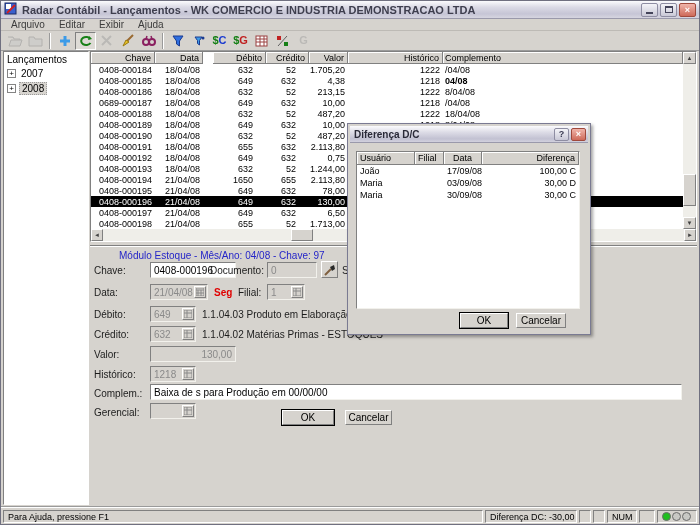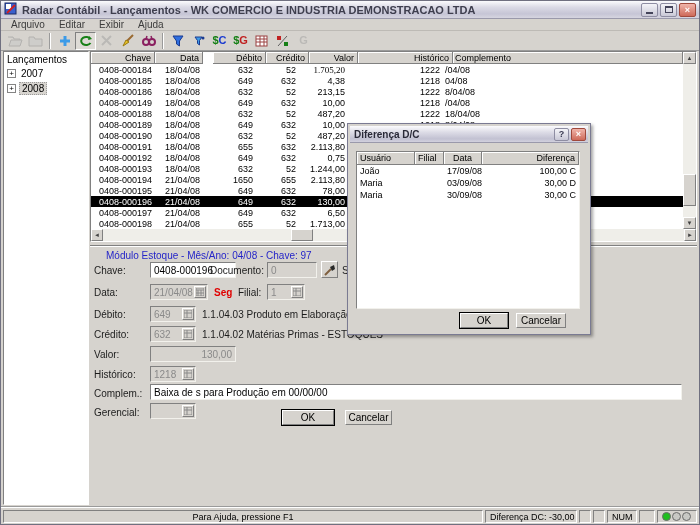--- a/index.html
+++ b/index.html
@@ -68,21 +68,21 @@
   .ghead { position:absolute; top:0; left:0; right:13px; display:flex; }
   
   .vsb { position:absolute; top:0; right:0; width:13px; bottom:12px; background:#EFEEE9; }
   .hsb { position:absolute; bottom:0; left:0; right:0; height:12px; background:#EFEEE9; }
   .sbtn { position:absolute; background:#D6D3CE; border:1px solid; border-color:#fff #808080 #808080 #fff;
     display:flex; align-items:center; justify-content:center; font-size:6px; color:#404040; }
   .thumb { position:absolute; background:#D6D3CE; border:1px solid; border-color:#fff #808080 #808080 #fff; }
   
   .formpanel { position:absolute; left:0; right:0; top:195px; bottom:0; background:#D6D3CE;
     border-top:1px solid #fff; box-shadow:0 -1px 0 #808080; font-size:10px; }
-  .fhead { position:absolute; left:4px; top:3px; color:#2525C8; font-size:10px;padding-left:12px; }
+  .fhead { position:absolute; left:17px; top:3px; color:#2525C8; font-size:10px;padding-left:12px; }
   .flabel { position:absolute; color:#1c1c1c; }
   .finput { position:absolute; height:16px; background:#D6D3CE; color:#8a8a8a;
     border:1px solid; border-color:#808080 #F2F1EC #F2F1EC #808080; padding:2px 3px 0 3px; font-size:10px; }
   .finput.on { background:#fff; color:#000; }
   .finput .lk { position:absolute; right:1px; top:1px; width:12px; height:12px; background:#D6D3CE;
     border:1px solid; border-color:#fff #808080 #808080 #fff; display:flex; align-items:center; justify-content:center; }
   .lk svg{ display:block; }
   .fdesc { position:absolute; color:#1c1c1c; }
   .red { color:#E00000; font-weight:bold; }
   .btn { position:absolute; height:15px; background:#D6D3CE; text-align:center; font-size:10px;
@@ -109,21 +109,21 @@
     box-shadow:inset 1px 1px 0 #fff; height:13px; }
   .dhead { height:13px; }
   .dcell { padding:1px 3px 0 3px; white-space:nowrap; overflow:hidden; }
   .c { text-align:center; }
   
   .statusbar { position:absolute; left:0; right:0; bottom:0; height:17px; background:#D6D3CE;
     border-top:1px solid #fff; box-shadow:0 -1px 0 #9a9a9a; display:flex; align-items:center;
     padding:1px 2px; gap:2px; font-size:9px; }
   .spanel { height:13px; border:1px solid; border-color:#808080 #fff #fff #808080;
     padding:1px 4px 0 4px; white-space:nowrap; overflow:hidden; }
-  .grow1 { flex:1;text-align:center; }
+  .grow1 { flex:1; }
   .leds { display:flex; align-items:center; gap:1px; }
   .led { width:9px; height:9px; border-radius:50%; border:1px solid #6a6a6a; }
 </style>
 </head>
 <body>
 
 <div class="titlebar">
   <span>
     <svg width="14" height="13" viewBox="0 0 14 13">
         <rect x="1" y="1" width="11" height="11" fill="#3A5FCD" stroke="#1a2a66"></rect>
@@ -267,54 +267,54 @@
   </div>
 
   <div class="content">
 
     <div class="gridwrap">
       <div class="ghead">
           <div class="gcell r" style="width: 64px;">Chave</div>
           <div class="gcell r" style="width: 48px;">Data</div>
           <div class="gcell r" style="width: 53px; margin-left: 10px;">Débito</div>
           <div class="gcell r" style="width: 43px;">Crédito</div>
-          <div class="gcell r" style="width: 49px;">Valor</div>
+          <div class="gcell r" style="width: 39px;">Valor</div>
           <div class="gcell r" style="width: 95px;">Histórico</div>
           <div class="gcell l" style="flex: 1 1 0%;">Complemento</div>
         </div>
       <div class="rows">
           <div class="grow">
             <div class="gcell r" style="width: 64px;">0408-000184</div>
             <div class="gcell r" style="width: 48px;">18/04/08</div>
             <div class="gcell r" style="width: 53px;">632</div>
             <div class="gcell r" style="width: 43px;">52</div>
-            <div class="gcell r" style="width: 49px; font-family: Liberation Serif, serif;">1.705,20</div>
+            <div class="gcell r" style="width: 49px;">1.705,20</div>
             <div class="gcell r" style="width: 95px;">1222</div>
             <div class="gcell l" style="flex: 1 1 0%;">/04/08</div>
           </div>
           <div class="grow">
             <div class="gcell r" style="width: 64px;">0408-000185</div>
             <div class="gcell r" style="width: 48px;">18/04/08</div>
             <div class="gcell r" style="width: 53px;">649</div>
             <div class="gcell r" style="width: 43px;">632</div>
             <div class="gcell r" style="width: 49px;">4,38</div>
             <div class="gcell r" style="width: 95px;">1218</div>
-            <div class="gcell l" style="flex: 1 1 0%;">04/08</div>
+            <div class="gcell l" style="flex: 1 1 0%; font-weight: bold;">04/08</div>
           </div>
           <div class="grow">
             <div class="gcell r" style="width: 64px;">0408-000186</div>
             <div class="gcell r" style="width: 48px;">18/04/08</div>
             <div class="gcell r" style="width: 53px;">632</div>
             <div class="gcell r" style="width: 43px;">52</div>
             <div class="gcell r" style="width: 49px;">213,15</div>
             <div class="gcell r" style="width: 95px;">1222</div>
             <div class="gcell l" style="flex: 1 1 0%;">8/04/08</div>
           </div>
           <div class="grow">
-            <div class="gcell r" style="width: 64px;">0408-000149</div>
+            <div class="gcell r" style="width: 64px;">0689-000187</div>
             <div class="gcell r" style="width: 48px;">18/04/08</div>
             <div class="gcell r" style="width: 53px;">649</div>
             <div class="gcell r" style="width: 43px;">632</div>
             <div class="gcell r" style="width: 49px;">10,00</div>
             <div class="gcell r" style="width: 95px;">1218</div>
             <div class="gcell l" style="flex: 1 1 0%;">/04/08</div>
           </div>
           <div class="grow">
             <div class="gcell r" style="width: 64px;">0408-000188</div>
             <div class="gcell r" style="width: 48px;">18/04/08</div>

